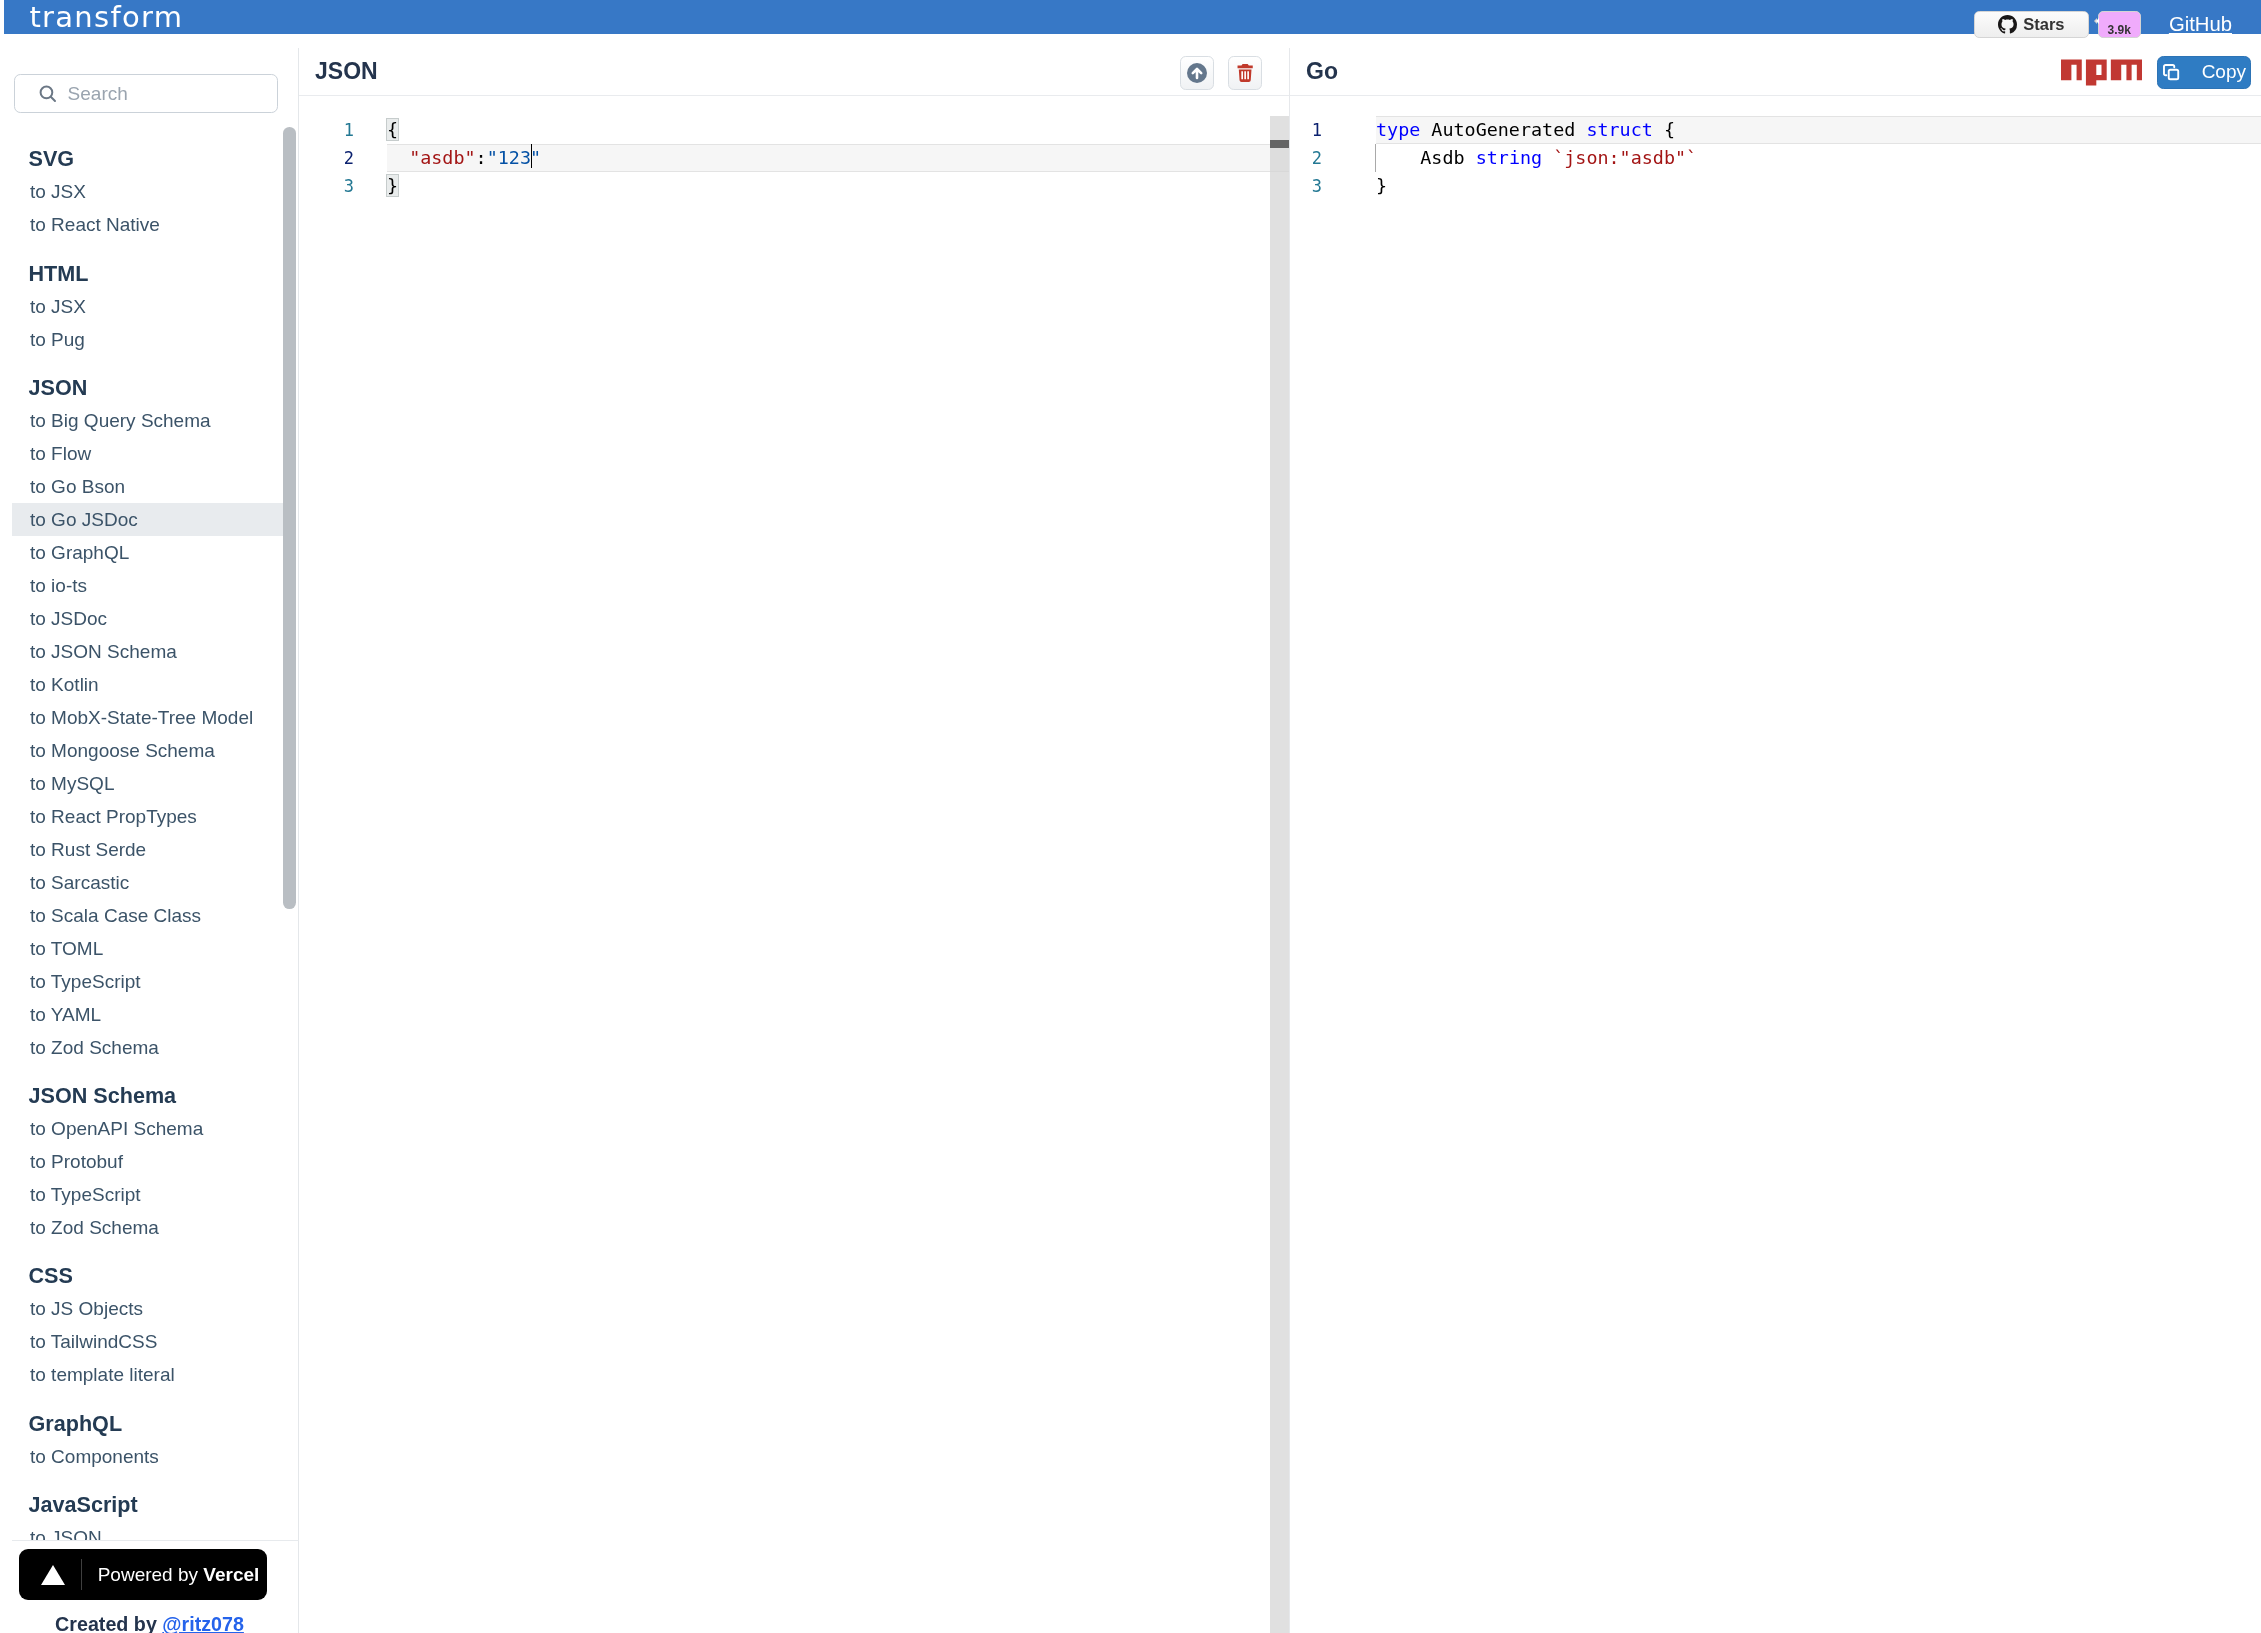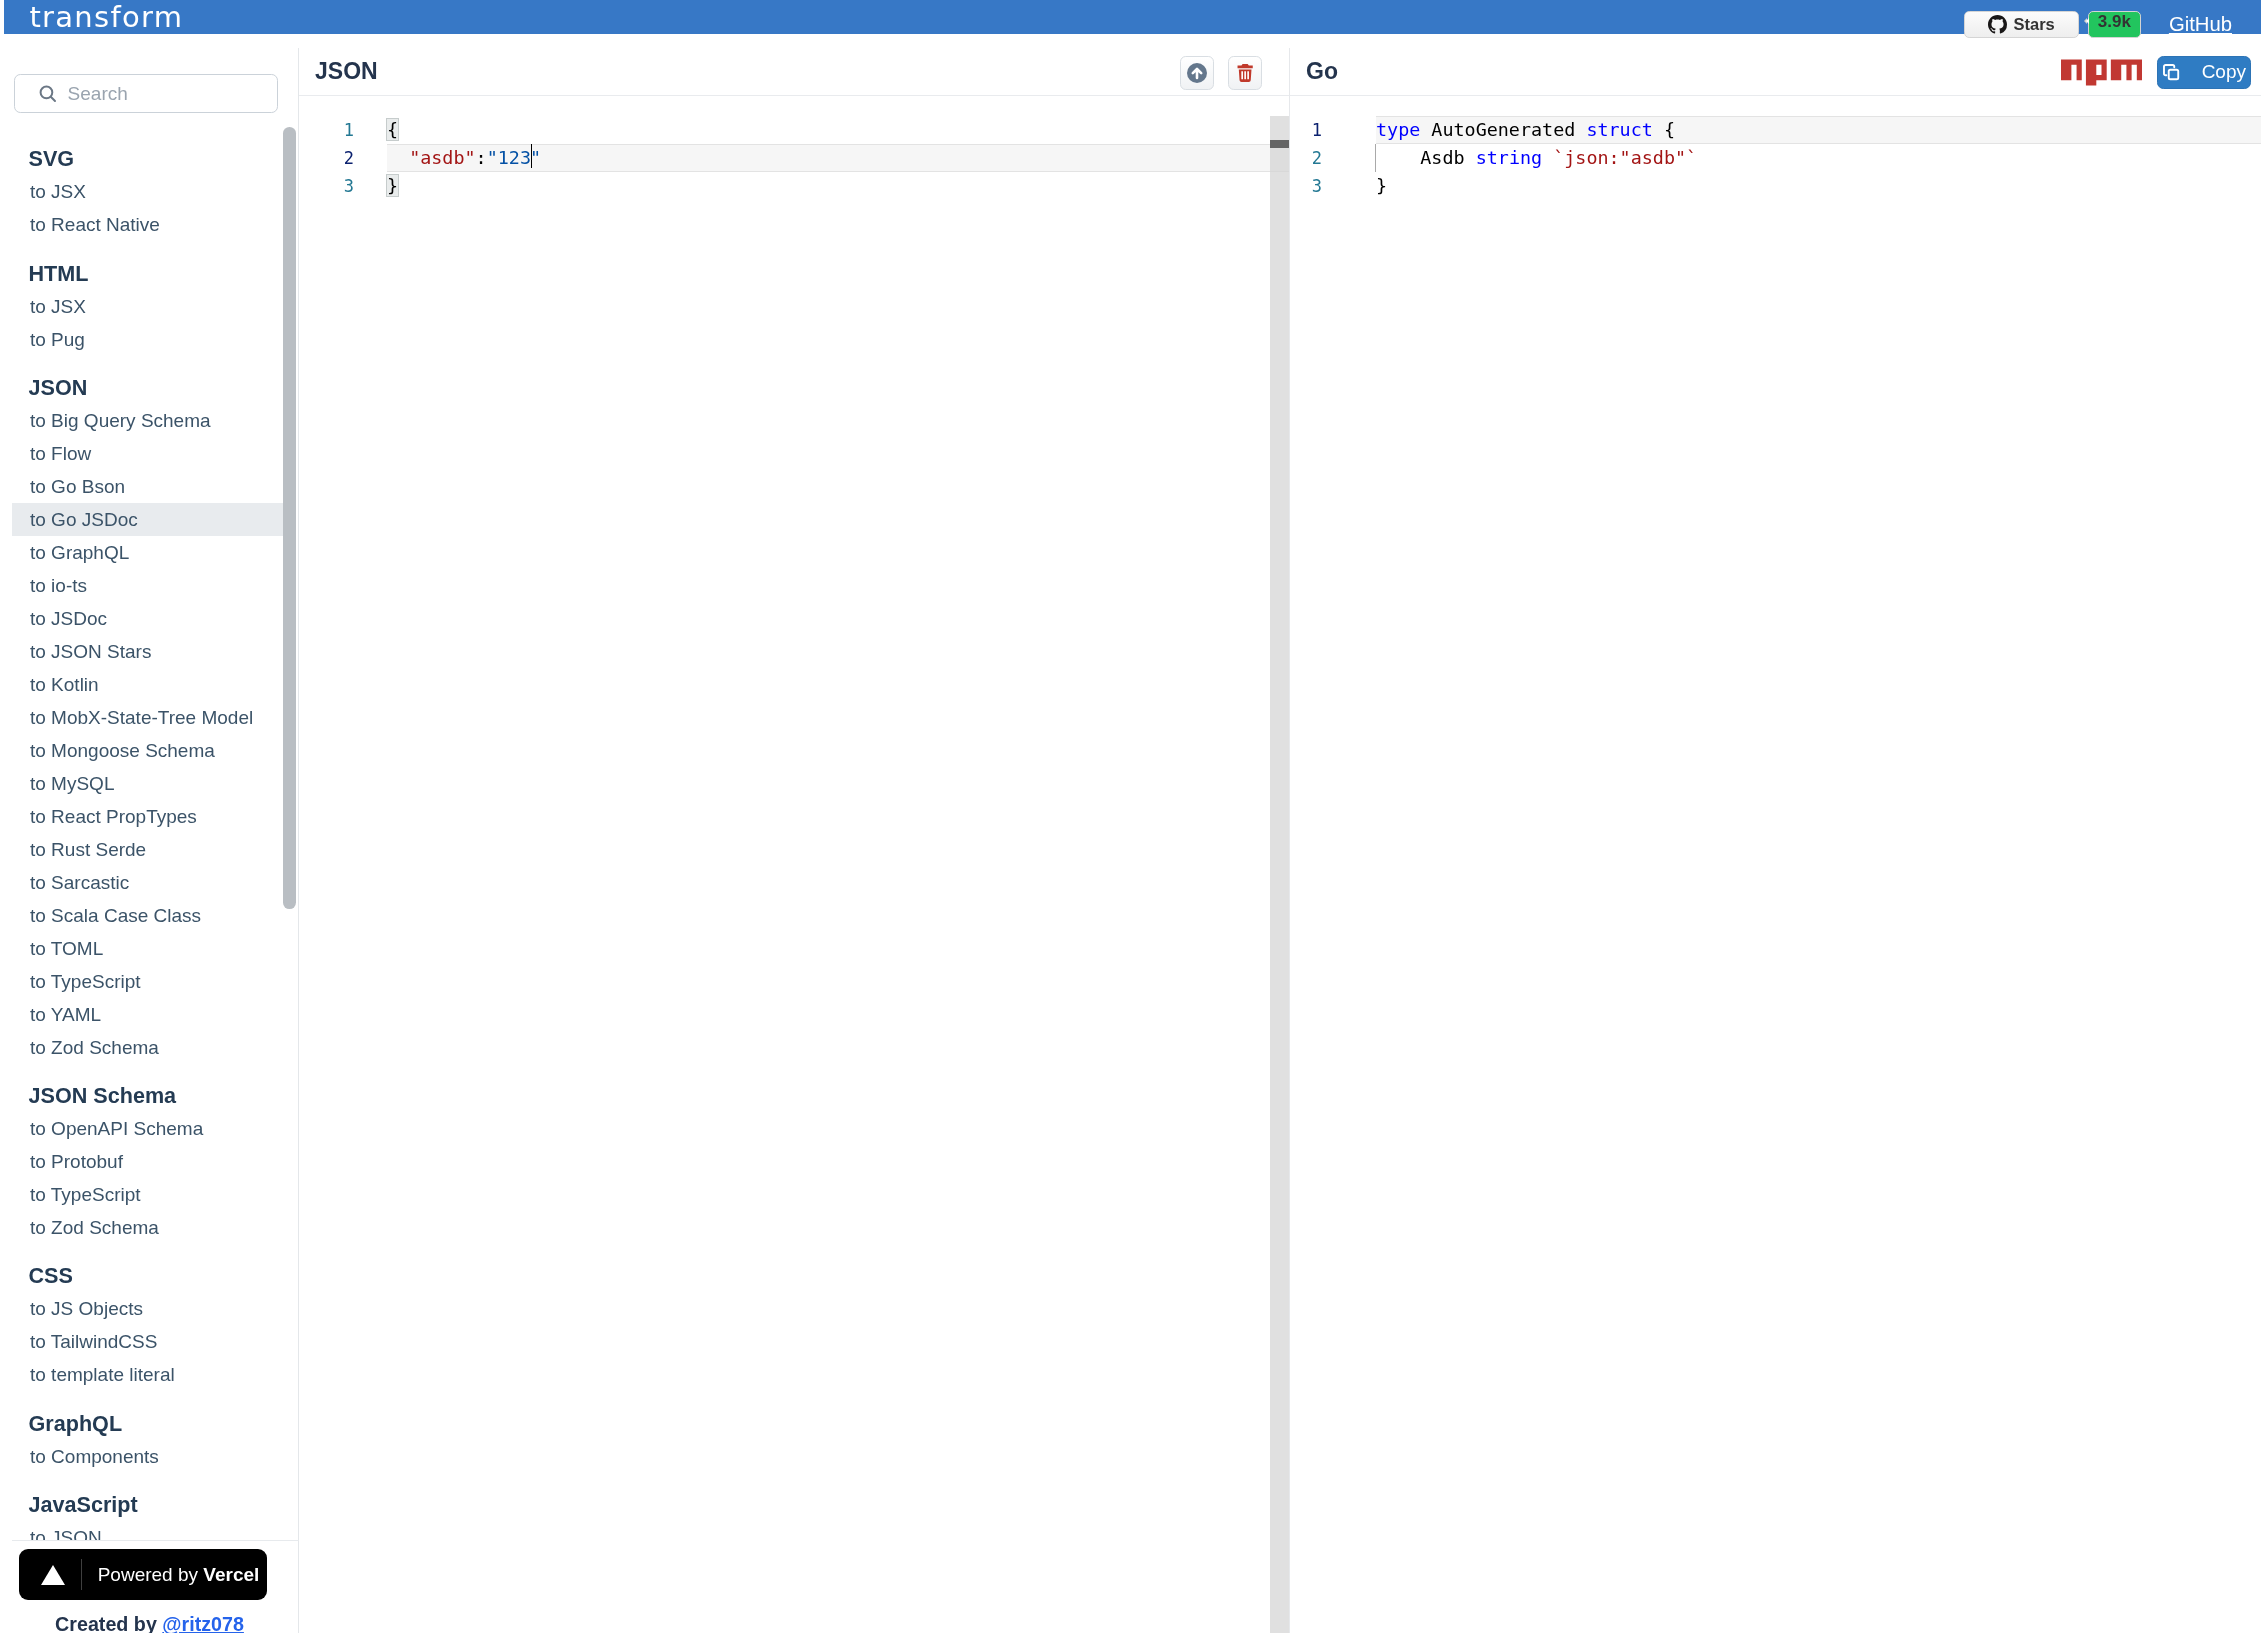--- a/index.html
+++ b/index.html
@@ -11,22 +11,22 @@
     background:#3778C6; display:flex; align-items:center; }
   .logo { margin-left:25.4px; color:#fff; font-size:29px; font-weight:500;
     letter-spacing:1.3px; font-family:"DejaVu Sans", sans-serif; }
   .top-right { position:absolute; right:33px; top:0; height:48px;
     display:flex; align-items:center; }
   .gh-btn { display:flex; align-items:center; gap:6.4px; height:27px;
     padding:0 23px; border:1.3px solid #d5d5d5; border-radius:5.1px;
     background:linear-gradient(#fcfcfc,#eeeeee); color:#333;
     font-size:16.5px; font-weight:bold; cursor:pointer; }
   .gh-count { position:relative; height:27px; margin-left:9px; padding:0 9px;
-    background:#22c55e; border:1.3px solid #d4d4d4; border-radius:5.1px; color:#333;
-    font-size:17px; font-weight:bold; display:flex; align-items:flex-start; }
+    background:#f0abfc; border:1.3px solid #d4d4d4; border-radius:5.1px; color:#333;
+    font-size:12px; font-weight:bold; display:flex; align-items:flex-end; }
   .gh-count:before { content:""; position:absolute; left:-7.6px; top:6.4px;
     border:3.8px solid transparent; border-right:3.8px solid #d4d4d4; }
   .gh-count:after { content:""; position:absolute; left:-5.7px; top:6.4px;
     border:3.8px solid transparent; border-right:3.8px solid #fff; }
   .gh-link { margin-left:28px; color:#fff; font-size:20.3px;
     text-decoration:underline; cursor:pointer; }
 
   
   .sidebar { position:absolute; left:0; top:48px; width:299px; height:1585px;
     background:#fff; border-right:1.3px solid #E4E7EA; }
@@ -151,21 +151,21 @@
       </div>
       <div class="section">
         <div class="section-title">JSON</div>
         <div class="side-item">to Big Query Schema</div>
         <div class="side-item">to Flow</div>
         <div class="side-item">to Go Bson</div>
         <div class="side-item selected">to Go JSDoc</div>
         <div class="side-item">to GraphQL</div>
         <div class="side-item">to io-ts</div>
         <div class="side-item">to JSDoc</div>
-        <div class="side-item">to JSON Stars</div>
+        <div class="side-item">to JSON Schema</div>
         <div class="side-item">to Kotlin</div>
         <div class="side-item">to MobX-State-Tree Model</div>
         <div class="side-item">to Mongoose Schema</div>
         <div class="side-item">to MySQL</div>
         <div class="side-item">to React PropTypes</div>
         <div class="side-item">to Rust Serde</div>
         <div class="side-item">to Sarcastic</div>
         <div class="side-item">to Scala Case Class</div>
         <div class="side-item">to TOML</div>
         <div class="side-item">to TypeScript</div>

